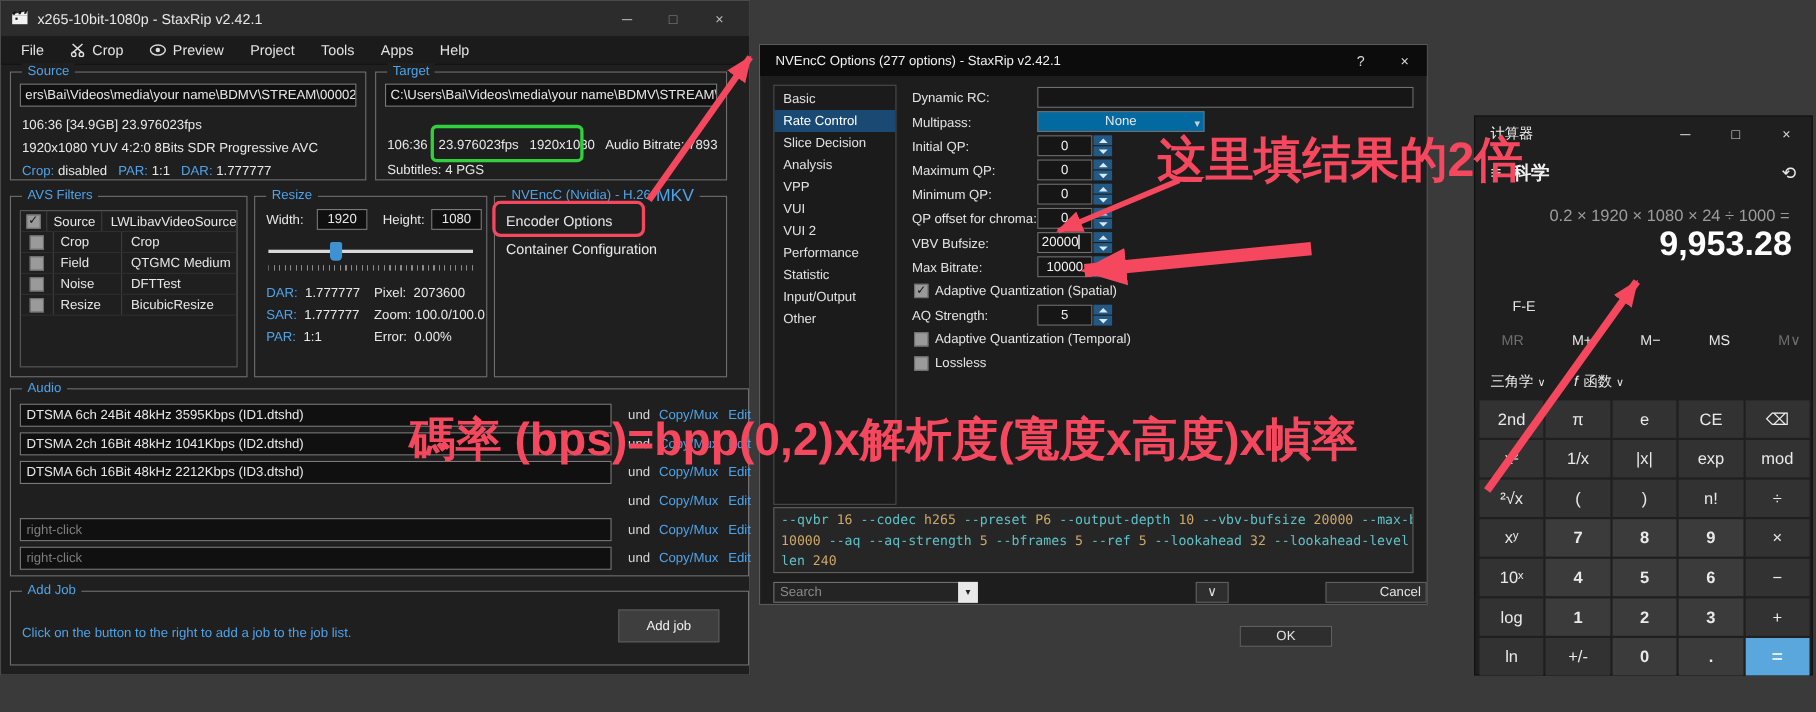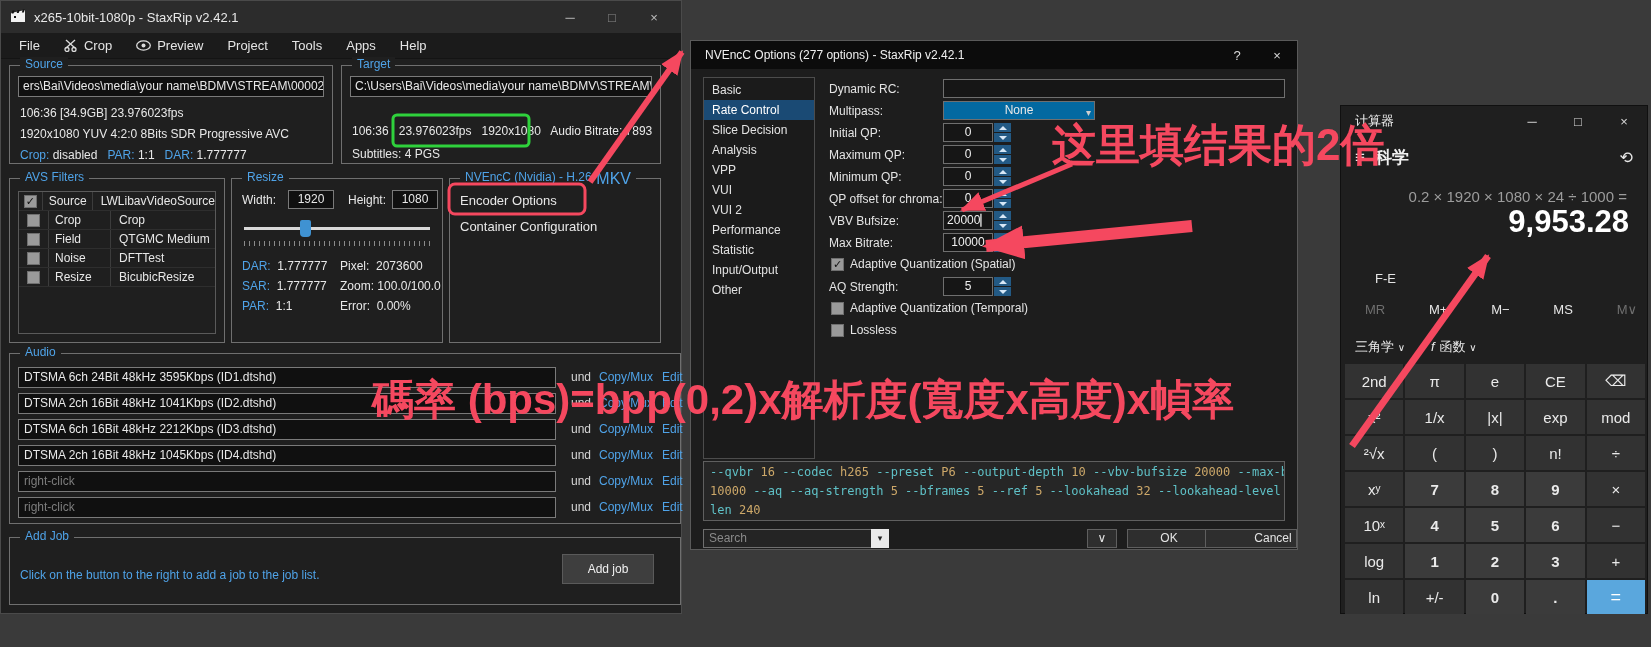--- a/index.html
+++ b/index.html
@@ -273,21 +273,20 @@
             <span class="aud-copy">Copy/Mux</span>
             <span class="aud-edit">Edit</span>
           </div>
           <div class="aud-row" style="top: 65px;">
             <div class="aud-input">DTSMA 6ch 16Bit 48kHz 2212Kbps (ID3.dtshd)</div>
             <span class="aud-und">und</span>
             <span class="aud-copy">Copy/Mux</span>
             <span class="aud-edit">Edit</span>
           </div>
           <div class="aud-row" style="top: 91px;">
-            <div class="aud-input">DTSMA 2ch 16Bit 48kHz 1045Kbps (ID4.dtshd)</div>
             <span class="aud-und">und</span>
             <span class="aud-copy">Copy/Mux</span>
             <span class="aud-edit">Edit</span>
           </div>
           <div class="aud-row" style="top: 117px;">
             <div class="aud-input ph">right-click</div>
             <span class="aud-und">und</span>
             <span class="aud-copy">Copy/Mux</span>
             <span class="aud-edit">Edit</span>
           </div>
@@ -459,21 +458,21 @@
       </div>
     <div id="cmdbox">
         <div><span class="tok-f">--qvbr</span><span class="tok-v"> 16</span><span class="tok-f"> --codec</span><span class="tok-v"> h265</span><span class="tok-f"> --preset</span><span class="tok-v"> P6</span><span class="tok-f"> --output-depth</span><span class="tok-v"> 10</span><span class="tok-f"> --vbv-bufsize</span><span class="tok-v"> 20000</span><span class="tok-f"> --max-bitrate</span></div>
         <div><span class="tok-v">10000</span><span class="tok-f"> --aq</span><span class="tok-f"> --aq-strength</span><span class="tok-v"> 5</span><span class="tok-f"> --bframes</span><span class="tok-v"> 5</span><span class="tok-f"> --ref</span><span class="tok-v"> 5</span><span class="tok-f"> --lookahead</span><span class="tok-v"> 32</span><span class="tok-f"> --lookahead-level</span><span class="tok-v"> 3</span></div>
         <div><span class="tok-f">len</span><span class="tok-v"> 240</span></div>
       </div>
     <div id="dlg-bottom">
       <div id="search-combo">Search</div>
       <div id="search-drop">▾</div>
       <div class="dlg-btn" style="left:384px; width:30px;">∨</div>
-      <div class="dlg-btn" style="left:424px; width:84px;">OK</div>
+      <div class="dlg-btn" style="left:424px; width:84px;margin-top:40px;">OK</div>
       <div class="dlg-btn" style="left:502px; width:92px;padding-left:44px;">Cancel</div>
     </div>
   </div>
 
   <div id="calc">
     <div id="calc-title">
       <span>计算器</span>
       <span class="spacer"></span>
       <span class="cbtn">─</span>
       <span class="cbtn">□</span>

